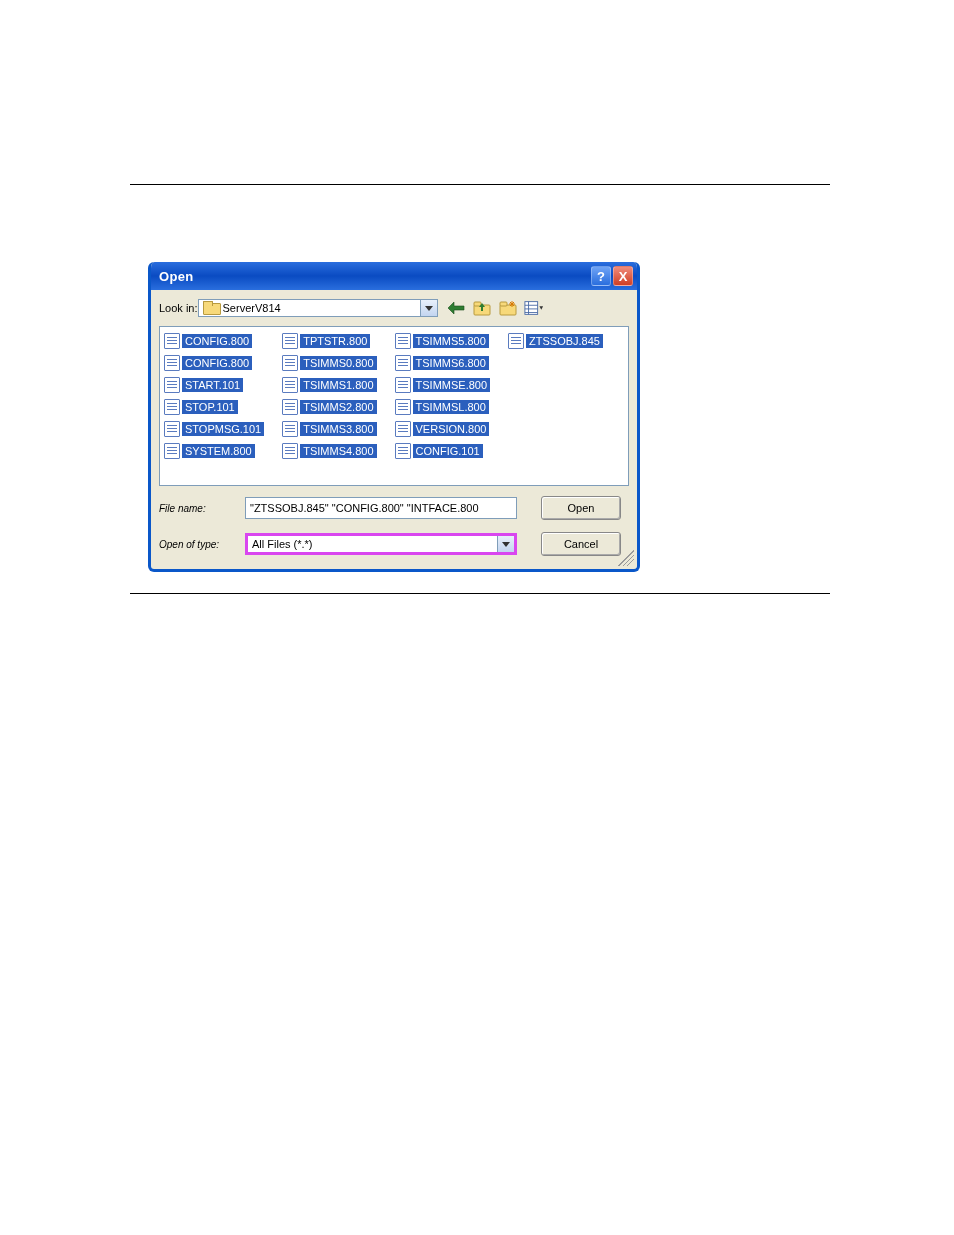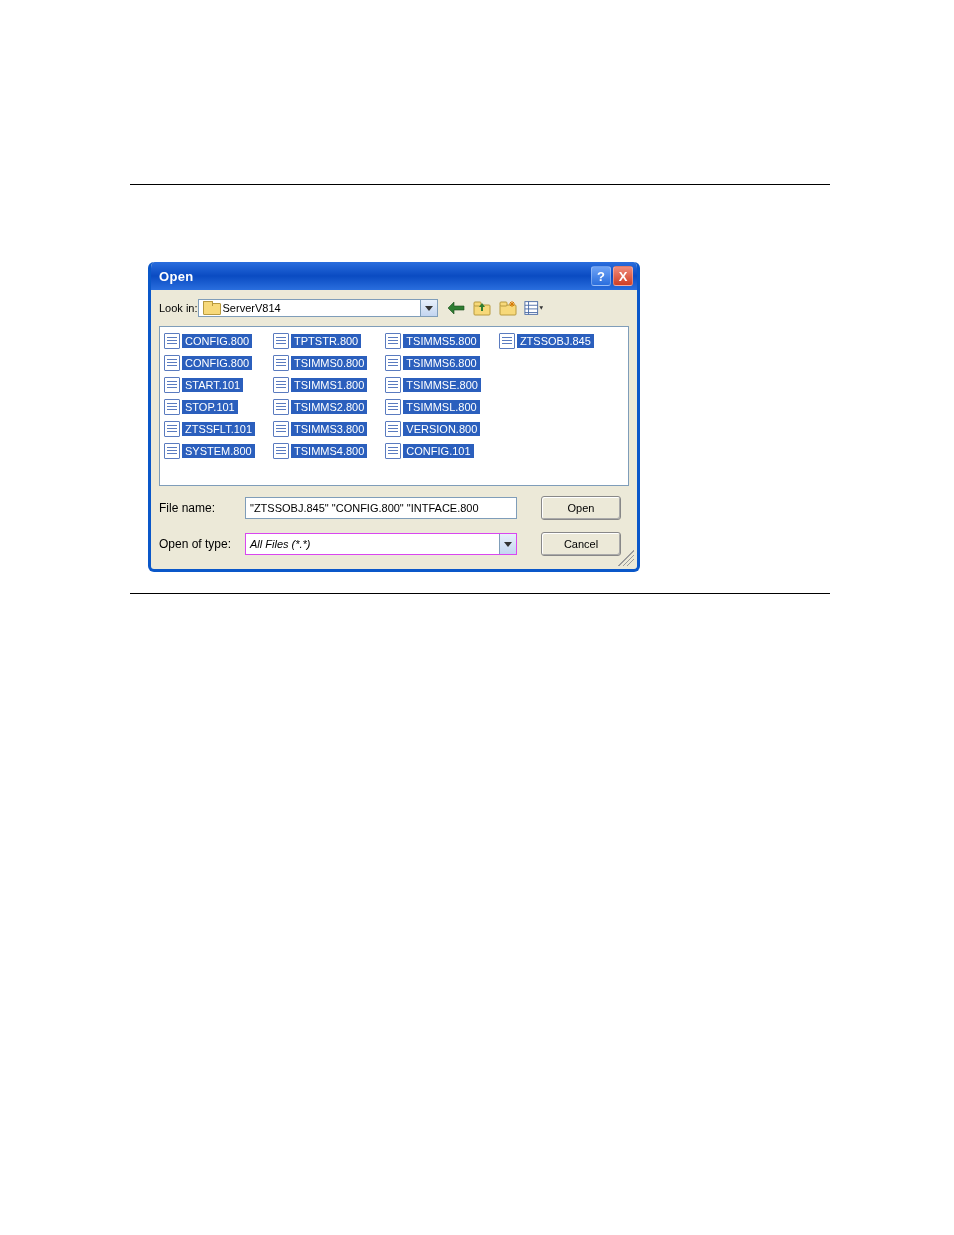--- a/index.html
+++ b/index.html
@@ -136,30 +136,30 @@
     background:#2b5fbd; color:#fff; padding:1px 3px;
     font-family:"Tahoma",sans-serif; font-size:11px;
     display:inline-block;
   }
 
   .form-rows {
     padding: 10px 8px 0 8px;
     display:flex; flex-direction:column; gap:12px;
   }
   .form-row { display:flex; align-items:center; gap:10px; }
-  .form-row .flabel { width:76px; font-size:12px; }
+  .form-row .flabel { width:76px; font-size:10px;font-style:italic; }
   .txtfield {
     height:22px; border:1px solid #7f9db9; background:#fff;
     padding:0 4px; font-size:11px; font-family:"Tahoma",sans-serif;
     width:272px;
   }
   .selectfield {
-    height:22px; border:1px solid #d946ef; background:#fff;
+    height:22px; border:3px solid #d946ef; background:#fff;
     width:272px; display:flex; align-items:center; padding:0 4px;
-    position:relative; font-size:11px;font-style:italic;
+    position:relative; font-size:11px;
   }
   .selectfield .dropbtn {
     position:absolute; right:0; top:0; bottom:0; width:17px;
     background: linear-gradient(to bottom,#e8f0fb,#c3d5f0);
     border-left:1px solid #7f9db9;
     display:flex; align-items:center; justify-content:center;
   }
   .winbtn {
     width:80px; height:24px;
     background:#ece9d8;
@@ -257,21 +257,21 @@
             <div class="file-item">
                 <div class="doc-icon"></div>
                 <span class="ftxt">START.101</span>
               </div>
             <div class="file-item">
                 <div class="doc-icon"></div>
                 <span class="ftxt">STOP.101</span>
               </div>
             <div class="file-item">
                 <div class="doc-icon"></div>
-                <span class="ftxt">ZTSSFLT.101</span>
+                <span class="ftxt">STOPMSG.101</span>
               </div>
             <div class="file-item">
                 <div class="doc-icon"></div>
                 <span class="ftxt">SYSTEM.800</span>
               </div>
           </div>
           <div class="file-col">
             <div class="file-item">
                 <div class="doc-icon"></div>
                 <span class="ftxt">TPTSTR.800</span>

